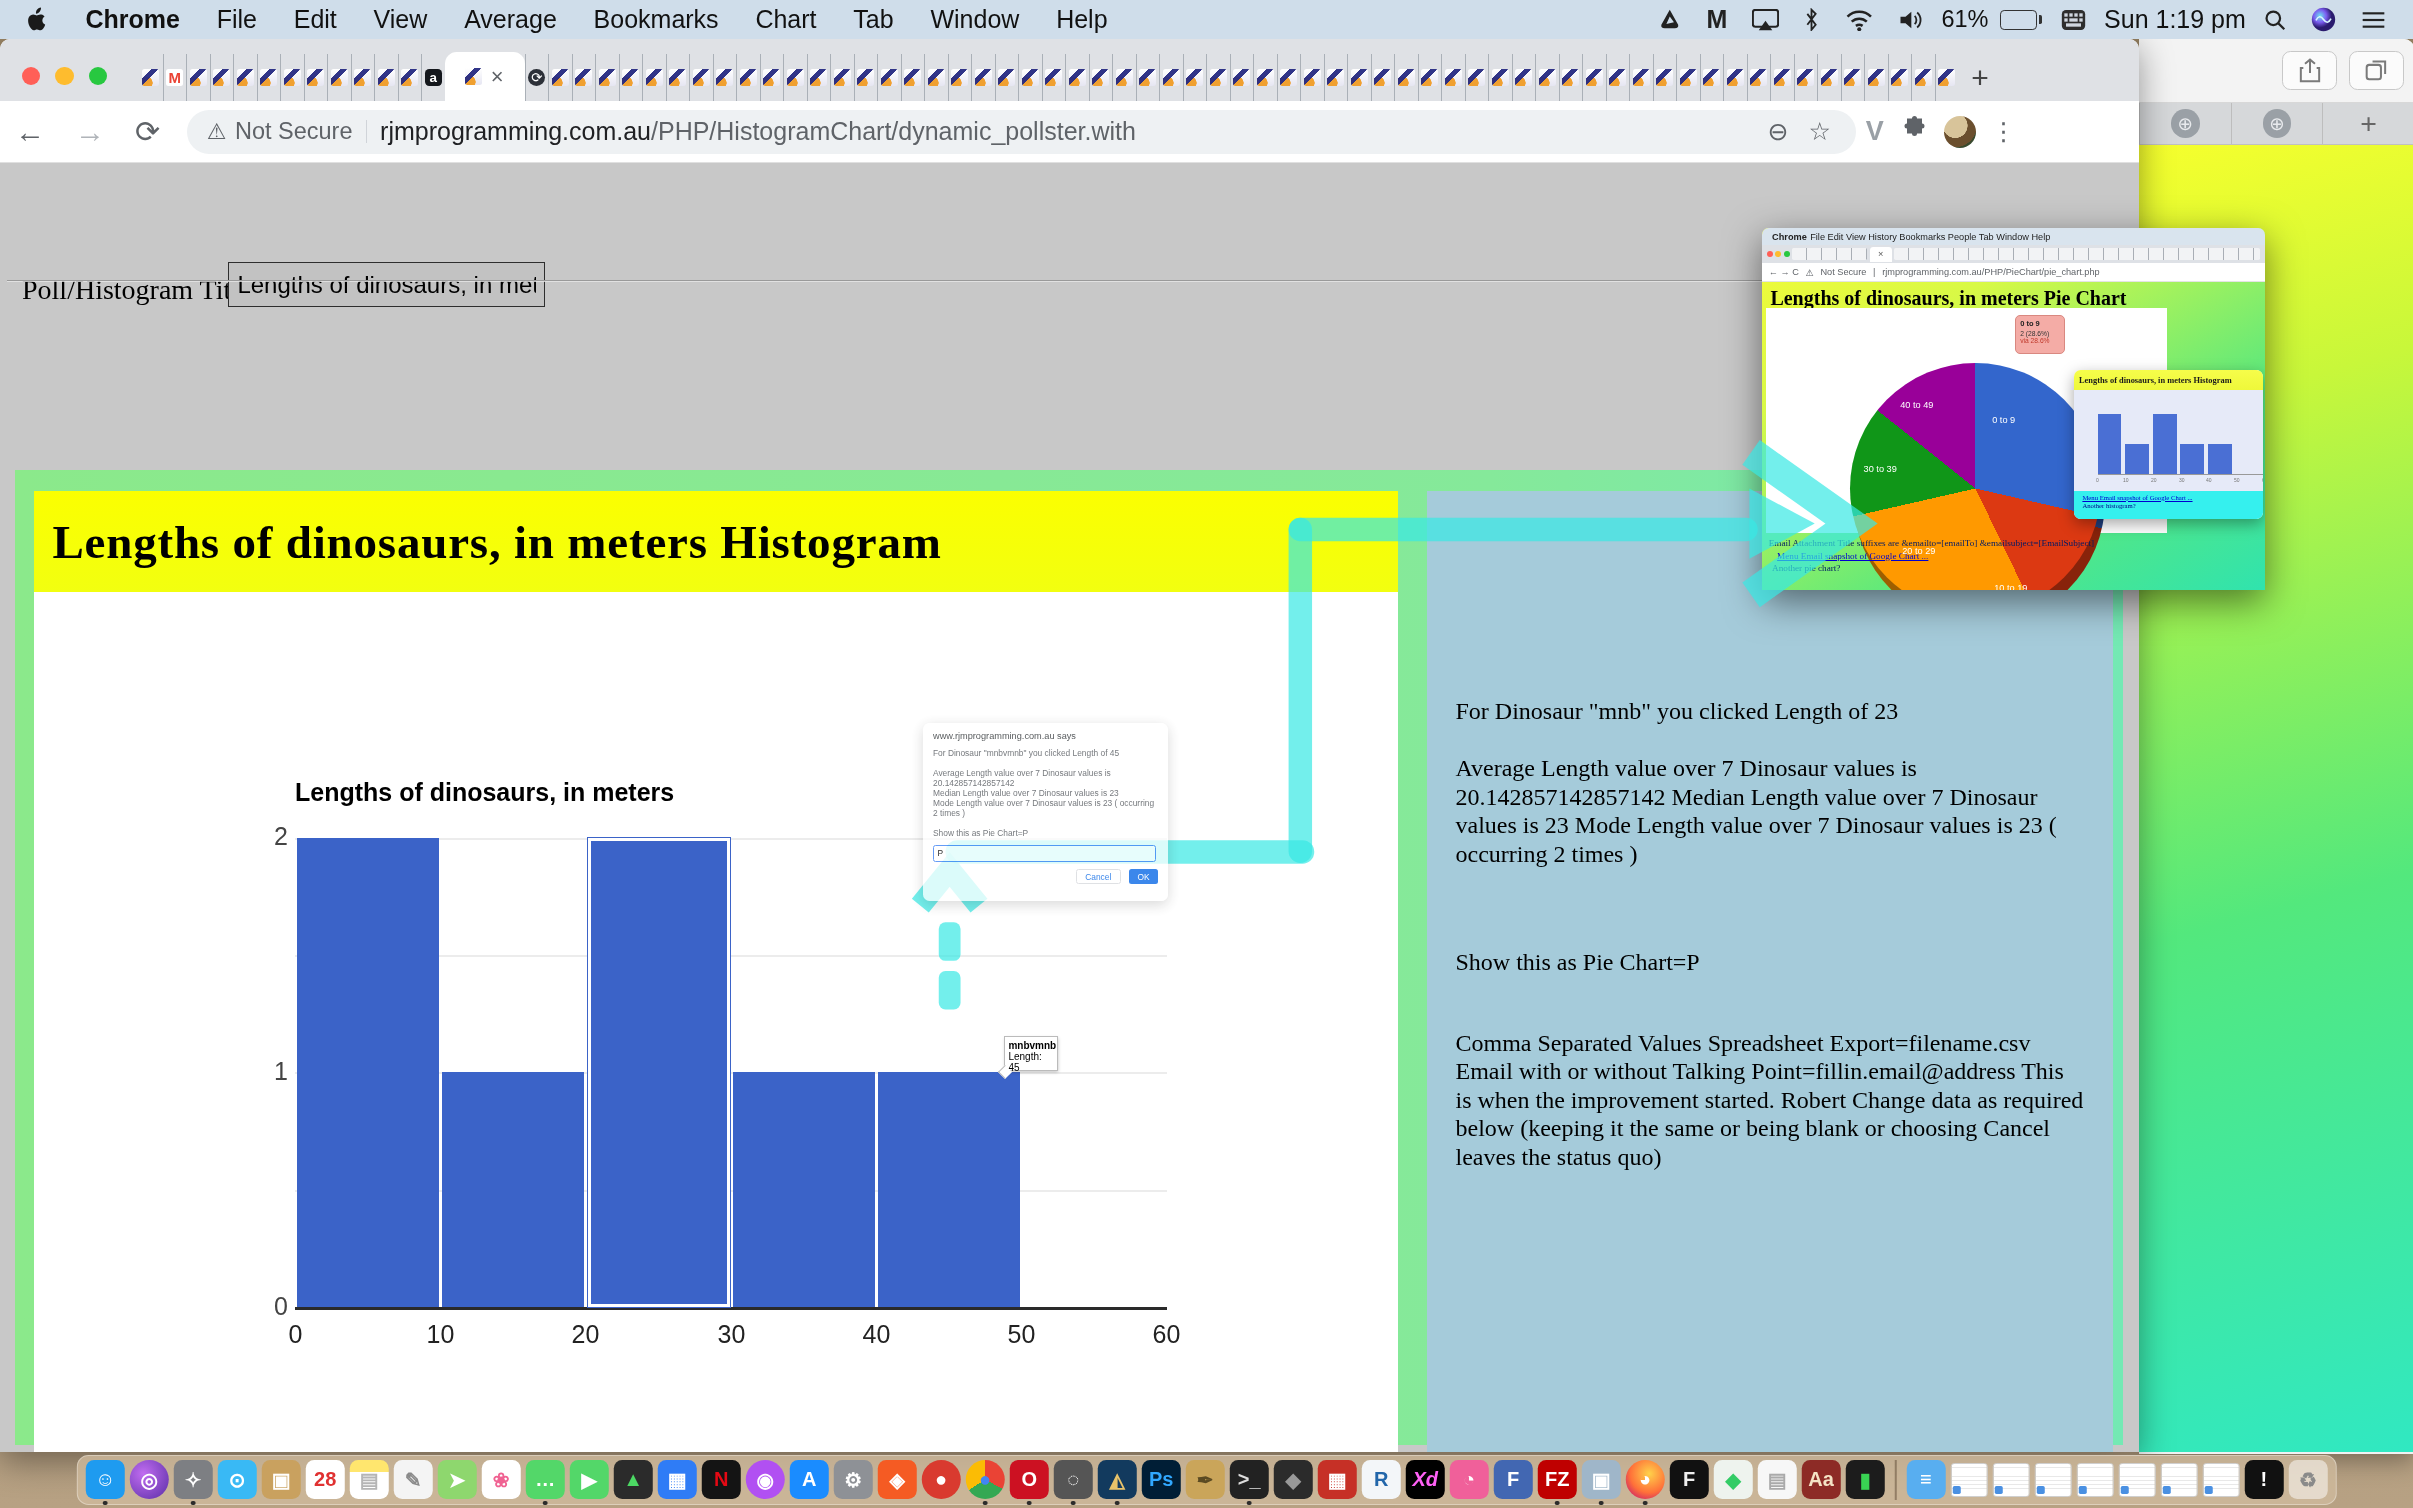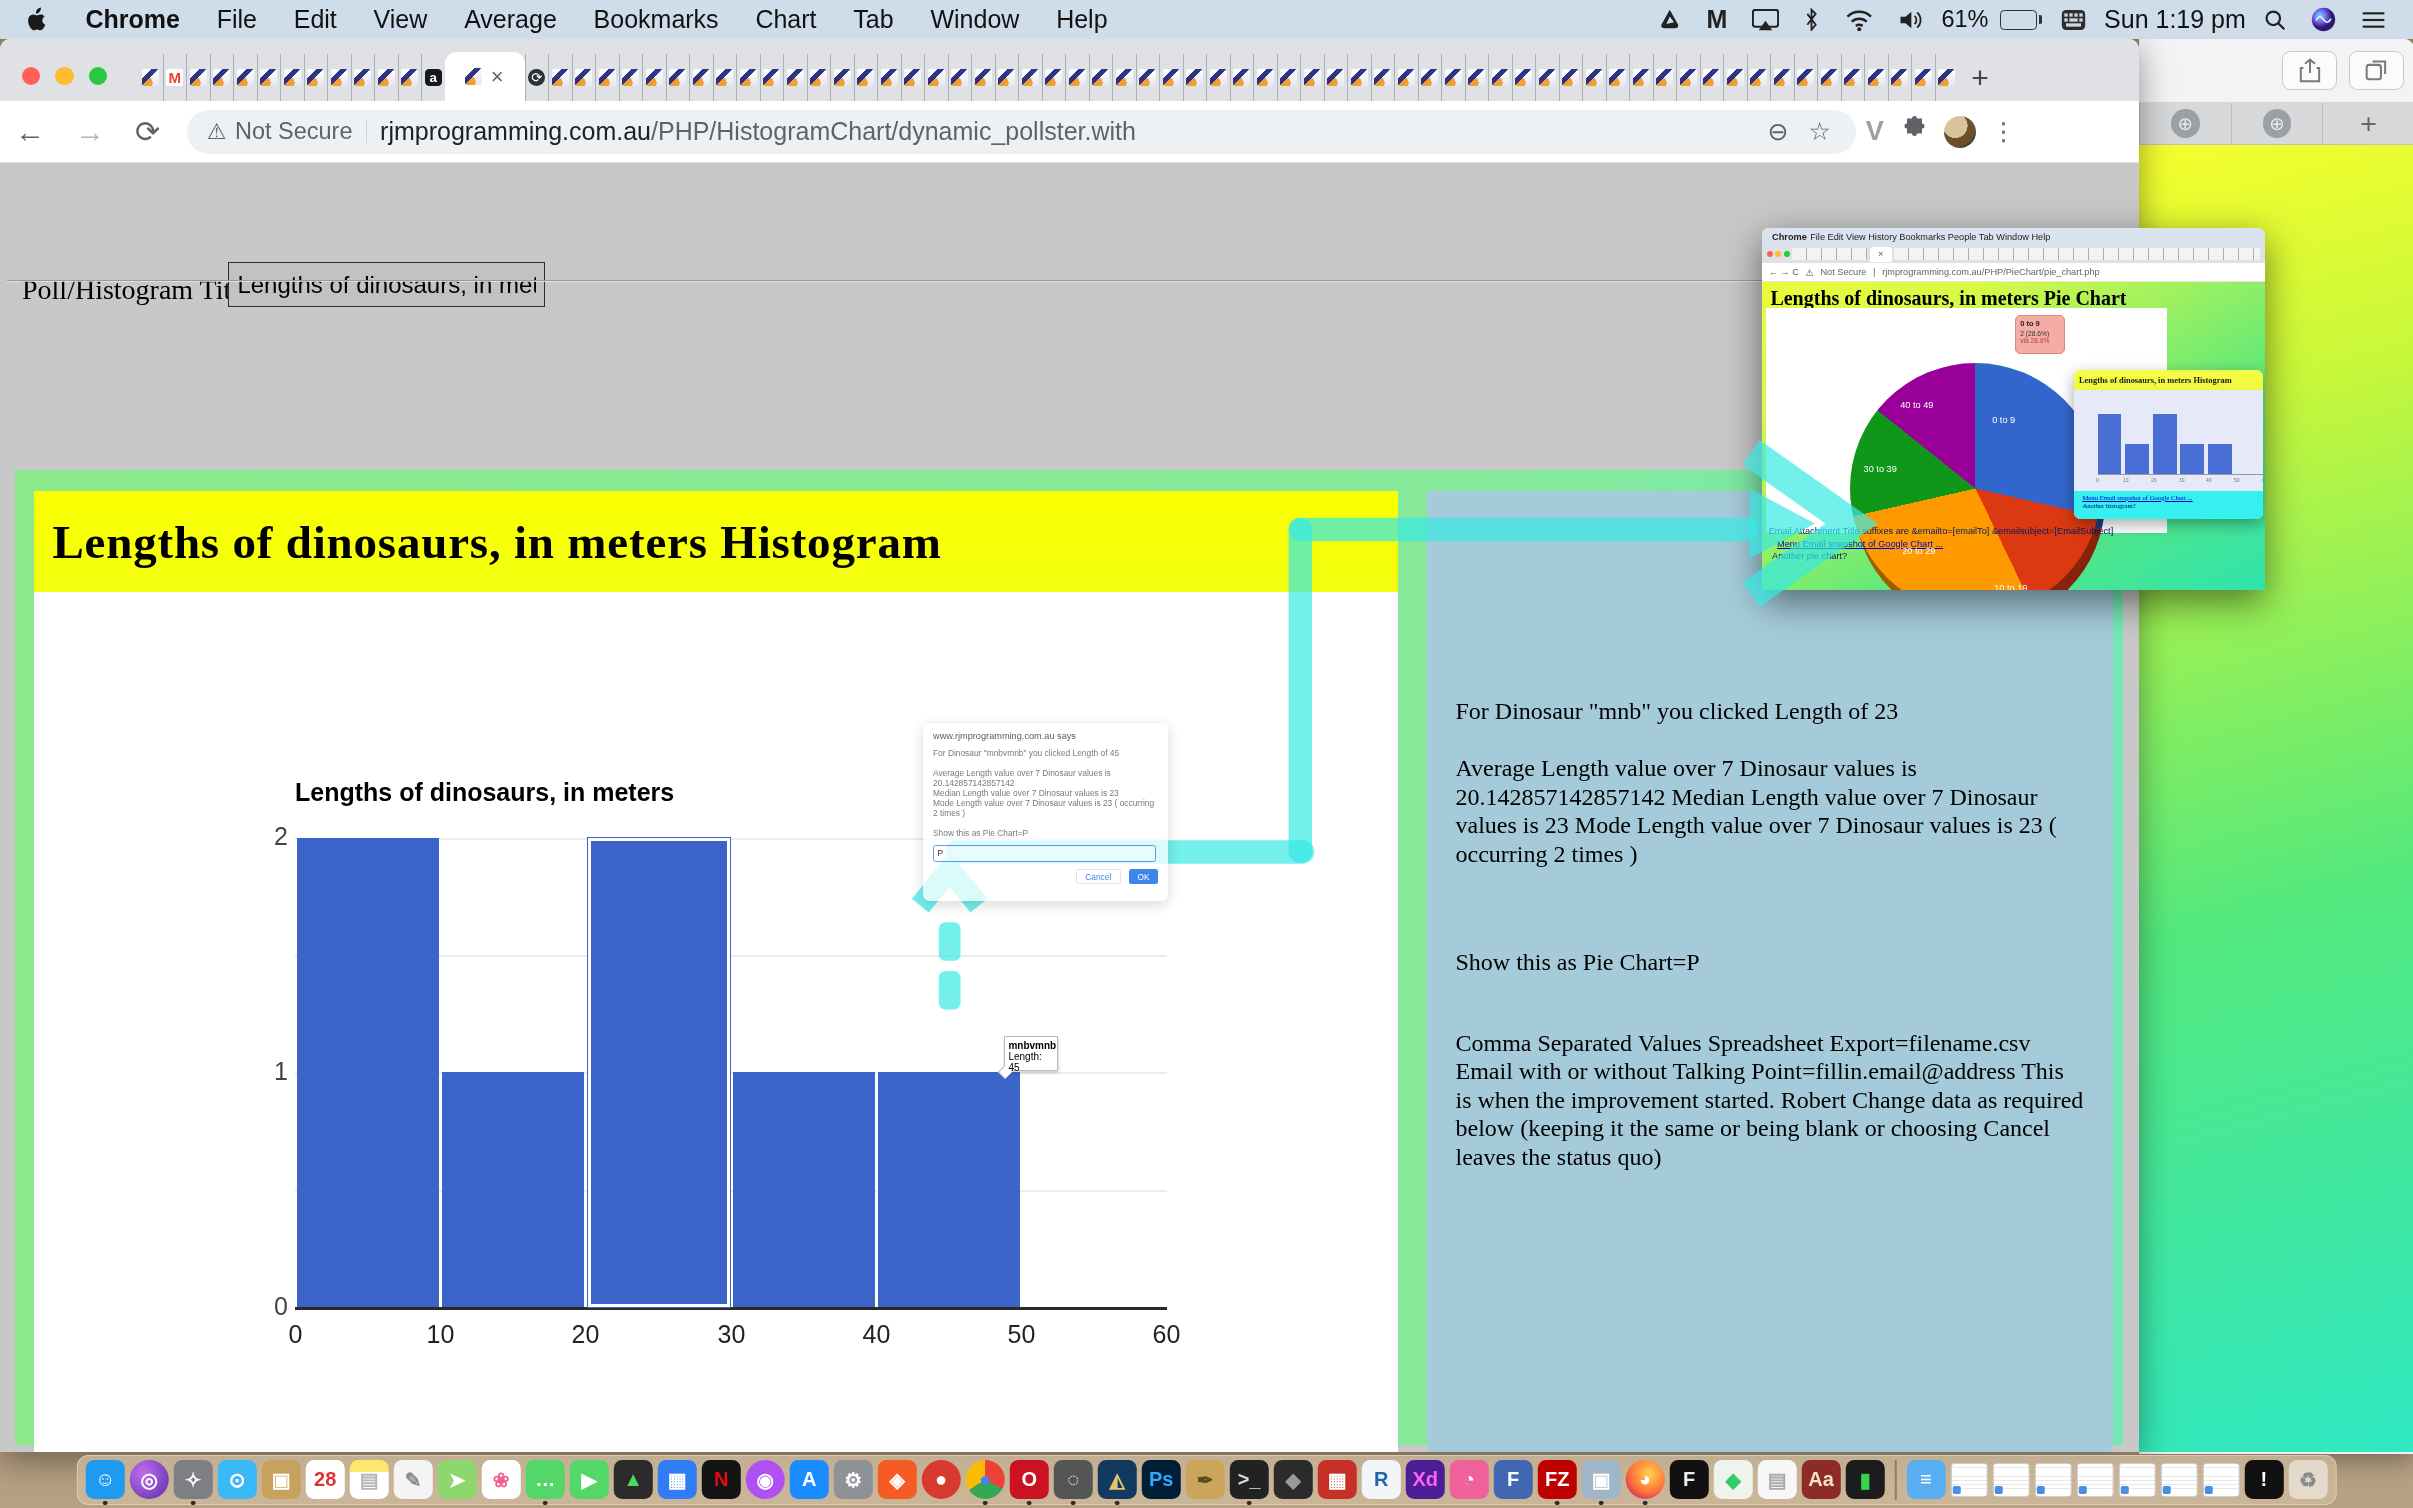--- a/index.html
+++ b/index.html
@@ -167,21 +167,21 @@
   #mpopup { position:absolute; left:312px; top:142px; width:189px; height:149px; background:#fff; border-radius:6.7px;
     box-shadow:0 5px 15px rgba(0,0,0,.35); z-index:5; overflow:hidden; }
   #mpopup .phead { height:20px; background:linear-gradient(#f6fd4a,#eef83a); font-family:"Liberation Serif", serif; font-weight:700;
     font-size:8.4px; color:#1a1a1a; display:flex; align-items:center; padding-left:5px; }
   #mpopup .pbody { position:relative; height:101px; background:#e6eaf8; }
   #mpopup .pfoot { height:28.5px; background:#35f0ee; font-size:6.7px; padding:2.5px 0 0 8.4px; font-family:"Liberation Serif", serif; }
   #mpopup .pfoot .l1 { color:#0000d0; text-decoration:underline; }
   #mpopup .pfoot .l2 { color:#00008b; margin-top:1.7px; }
   .mbar { position:absolute; background:#4a6fd4; }
   .mxlab { position:absolute; font-size:5px; color:#777; font-family:"Liberation Sans", sans-serif; }
-  #mbottom { position:absolute; left:6.7px; top:298px; width:491px; font-family:Liberation Sans, sans-serif; }
+  #mbottom { position:absolute; left:6.7px; top:310px; width:491px; font-family:Liberation Serif, serif; }
   #mbottom .b1 { font-size:9.2px; color:#001a66; }
   #mbottom .b2 { font-size:9.2px; color:#0000d0; text-decoration:underline; margin:2.5px 0 0 8.4px; }
   #mbottom .b3 { font-size:9.2px; color:#001a66; margin:2.5px 0 0 3.4px; }
 
   
   #dock { position:absolute; left:50%; transform:translateX(-50%); bottom:3.4px; height:50px; z-index:50;
     background:rgba(206,186,156,.82); border:0.8px solid rgba(255,255,255,.35); border-radius:11.7px;
     display:flex; align-items:center; padding:0 8.4px; gap:5px; }
   .dicon { position:relative; width:39px; height:39px; border-radius:8.4px; display:flex; align-items:center; justify-content:center;
     font-size:20px; color:#fff; font-family:"Liberation Sans", sans-serif; font-weight:700; flex:0 0 auto; }
@@ -770,21 +770,21 @@
     <div class="dicon" style="background: conic-gradient(rgb(234, 67, 53) 0deg, rgb(234, 67, 53) 33%, rgb(52, 168, 83) 33%, rgb(52, 168, 83) 66%, rgb(251, 188, 5) 66%, rgb(251, 188, 5) 100%); color: rgb(66, 133, 244); border-radius: 50%;">●<span class="rdot"></span></div>
     <div class="dicon" style="background: rgb(204, 17, 34);">O<span class="rdot"></span></div>
     <div class="dicon" style="background: rgb(85, 85, 85);">◌<span class="rdot"></span></div>
     <div class="dicon" style="background: rgb(18, 58, 94); color: rgb(232, 195, 106);">◭<span class="rdot"></span></div>
     <div class="dicon" style="background: rgb(0, 30, 54); color: rgb(49, 168, 255);">Ps</div>
     <div class="dicon" style="background: rgb(202, 165, 90); color: rgb(91, 74, 34);">✒</div>
     <div class="dicon" style="background: rgb(34, 34, 34); color: rgb(221, 221, 221);">&gt;_<span class="rdot"></span></div>
     <div class="dicon" style="background: rgb(43, 43, 43); color: rgb(153, 153, 153);">◆</div>
     <div class="dicon" style="background: rgb(198, 48, 38);">▦</div>
     <div class="dicon" style="background: rgb(243, 246, 249); color: rgb(34, 102, 170);">R</div>
-    <div class="dicon" style="background: #4c1d95; color: rgb(255, 97, 246);">Xd</div>
+    <div class="dicon" style="background: #000000; color: rgb(255, 97, 246); font-style: italic;">Xd</div>
     <div class="dicon" style="background: rgb(240, 96, 154);">◔</div>
     <div class="dicon" style="background: rgb(66, 103, 178);">F</div>
     <div class="dicon" style="background: rgb(191, 0, 0);">FZ<span class="rdot"></span></div>
     <div class="dicon" style="background: rgb(159, 182, 201);">▣<span class="rdot"></span></div>
     <div class="dicon" style="background: radial-gradient(circle at 60% 35%, rgb(255, 210, 74), rgb(255, 113, 57) 55%, rgb(181, 0, 127)); border-radius: 50%;">◕<span class="rdot"></span></div>
     <div class="dicon" style="background: rgb(17, 17, 17); color: rgb(238, 238, 238);">F</div>
     <div class="dicon" style="background: rgb(238, 243, 238); color: rgb(51, 204, 102);">◆</div>
     <div class="dicon" style="background: rgb(247, 247, 247); color: rgb(170, 170, 170);">▤</div>
     <div class="dicon" style="background: rgb(141, 43, 38); color: rgb(244, 227, 197);">Aa</div>
     <div class="dicon" style="background: rgb(28, 28, 28); color: rgb(57, 211, 83);">▮</div>

